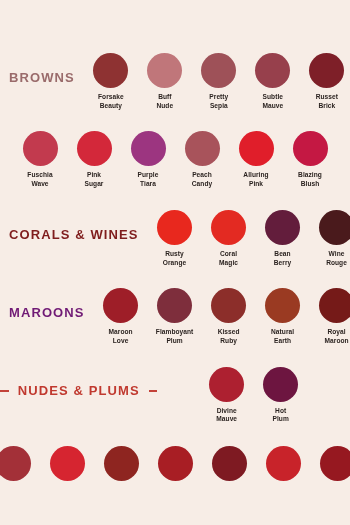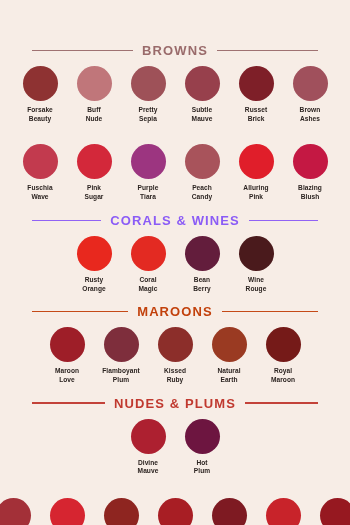--- a/index.html
+++ b/index.html
@@ -19,21 +19,21 @@
     width: 350px;
     height: 525px;
     box-sizing: border-box;
     padding: 44px 0 14px 0;
     display: flex;
     flex-direction: column;
   }
 
   .section {
     display: flex;
-    flex-direction: column;
+    flex-direction: row;
     align-items: center;
     width: 100%;
   }
 
   
   .section-head {
     display: flex;
     align-items: center;
     width: 286px;
     margin: 0 auto;
@@ -151,21 +151,21 @@
           <span class="swatch-dot" style="background: rgb(224, 30, 42);"></span>
           <span class="swatch-label">Alluring Pink</span>
         </div>
         <div class="swatch">
           <span class="swatch-dot" style="background: rgb(196, 24, 67);"></span>
           <span class="swatch-label">Blazing Blush</span>
         </div>
       </div>
     </div>
     <div class="section">
-      <div class="section-head" style="color: #8b5cf6; justify-content: center;">
+      <div class="section-head" style="color: #7f1d1d; justify-content: center;">
         <span class="rule"></span>
         <span class="section-title">CORALS &amp; WINES</span>
         <span class="rule"></span>
       </div>
       <div class="swatch-row">
         <div class="swatch">
           <span class="swatch-dot" style="background: rgb(232, 40, 30);"></span>
           <span class="swatch-label">Rusty Orange</span>
         </div>
         <div class="swatch">
@@ -176,21 +176,21 @@
           <span class="swatch-dot" style="background: rgb(99, 29, 60);"></span>
           <span class="swatch-label">Bean Berry</span>
         </div>
         <div class="swatch">
           <span class="swatch-dot" style="background: rgb(74, 26, 28);"></span>
           <span class="swatch-label">Wine Rouge</span>
         </div>
       </div>
     </div>
     <div class="section">
-      <div class="section-head" style="color: #c2410c;">
+      <div class="section-head" style="color: #701a75;">
         <span class="rule"></span>
         <span class="section-title">MAROONS</span>
         <span class="rule"></span>
       </div>
       <div class="swatch-row">
         <div class="swatch">
           <span class="swatch-dot" style="background: rgb(158, 30, 40);"></span>
           <span class="swatch-label">Maroon Love</span>
         </div>
         <div class="swatch">

